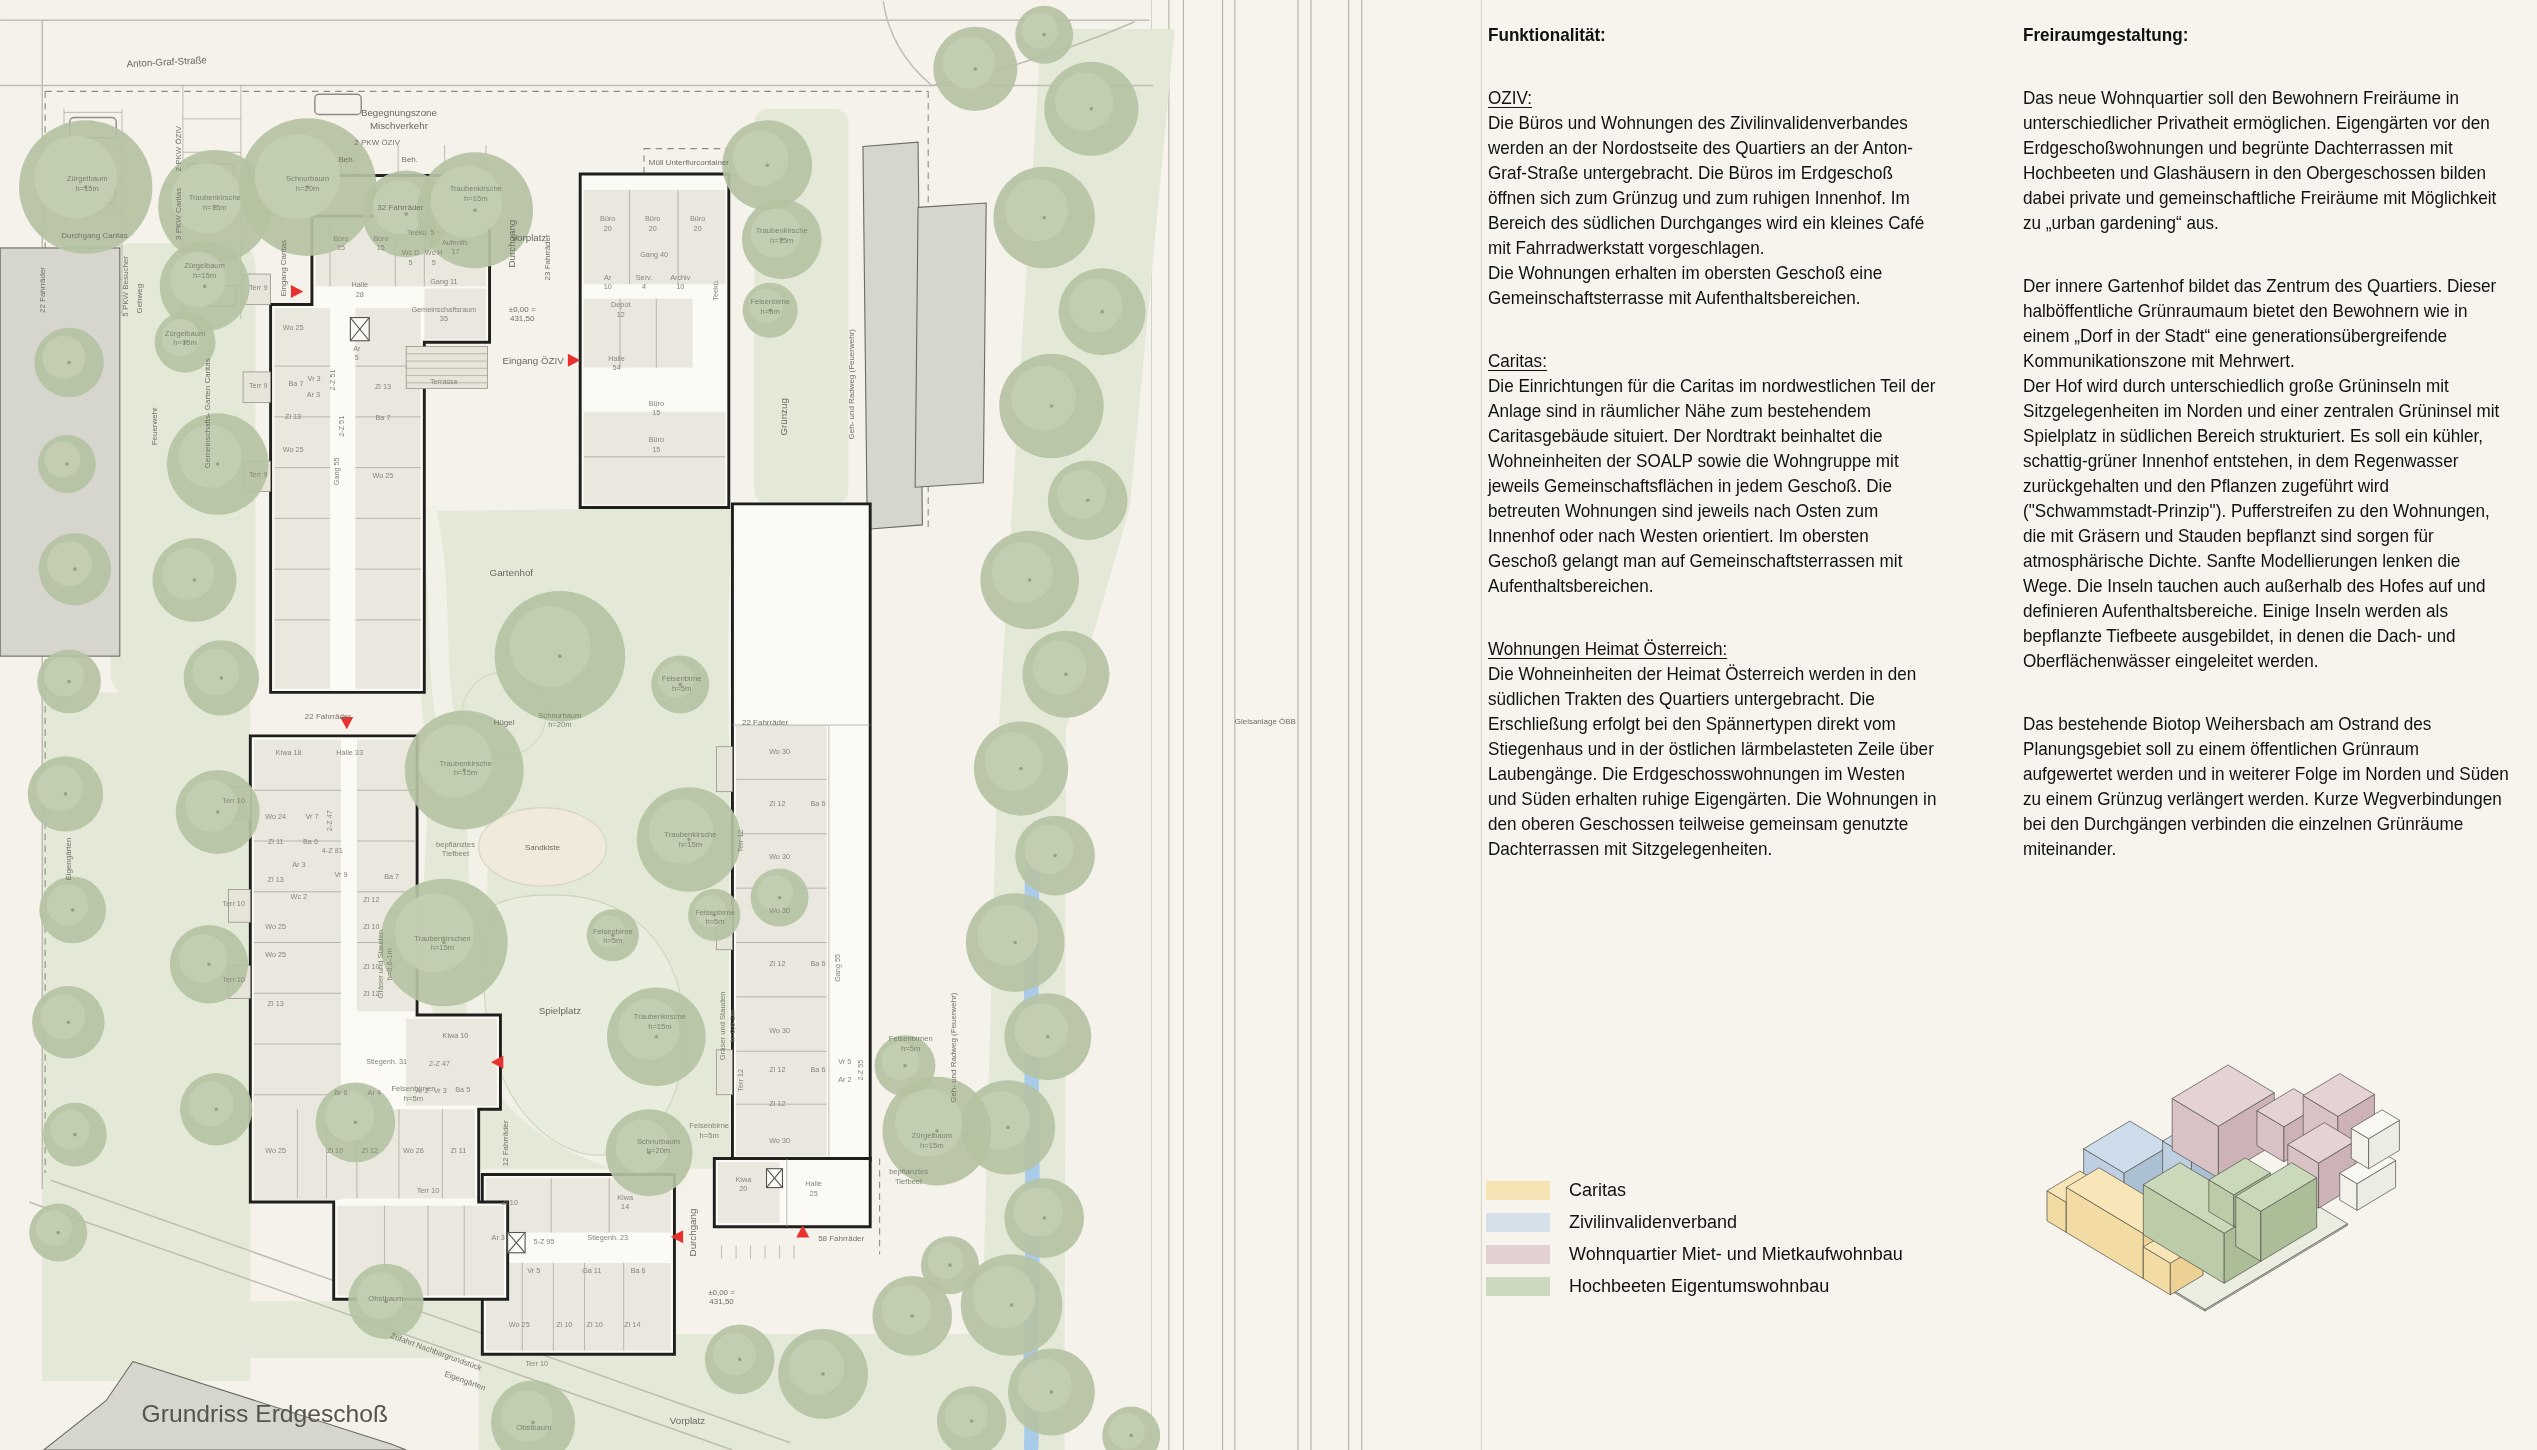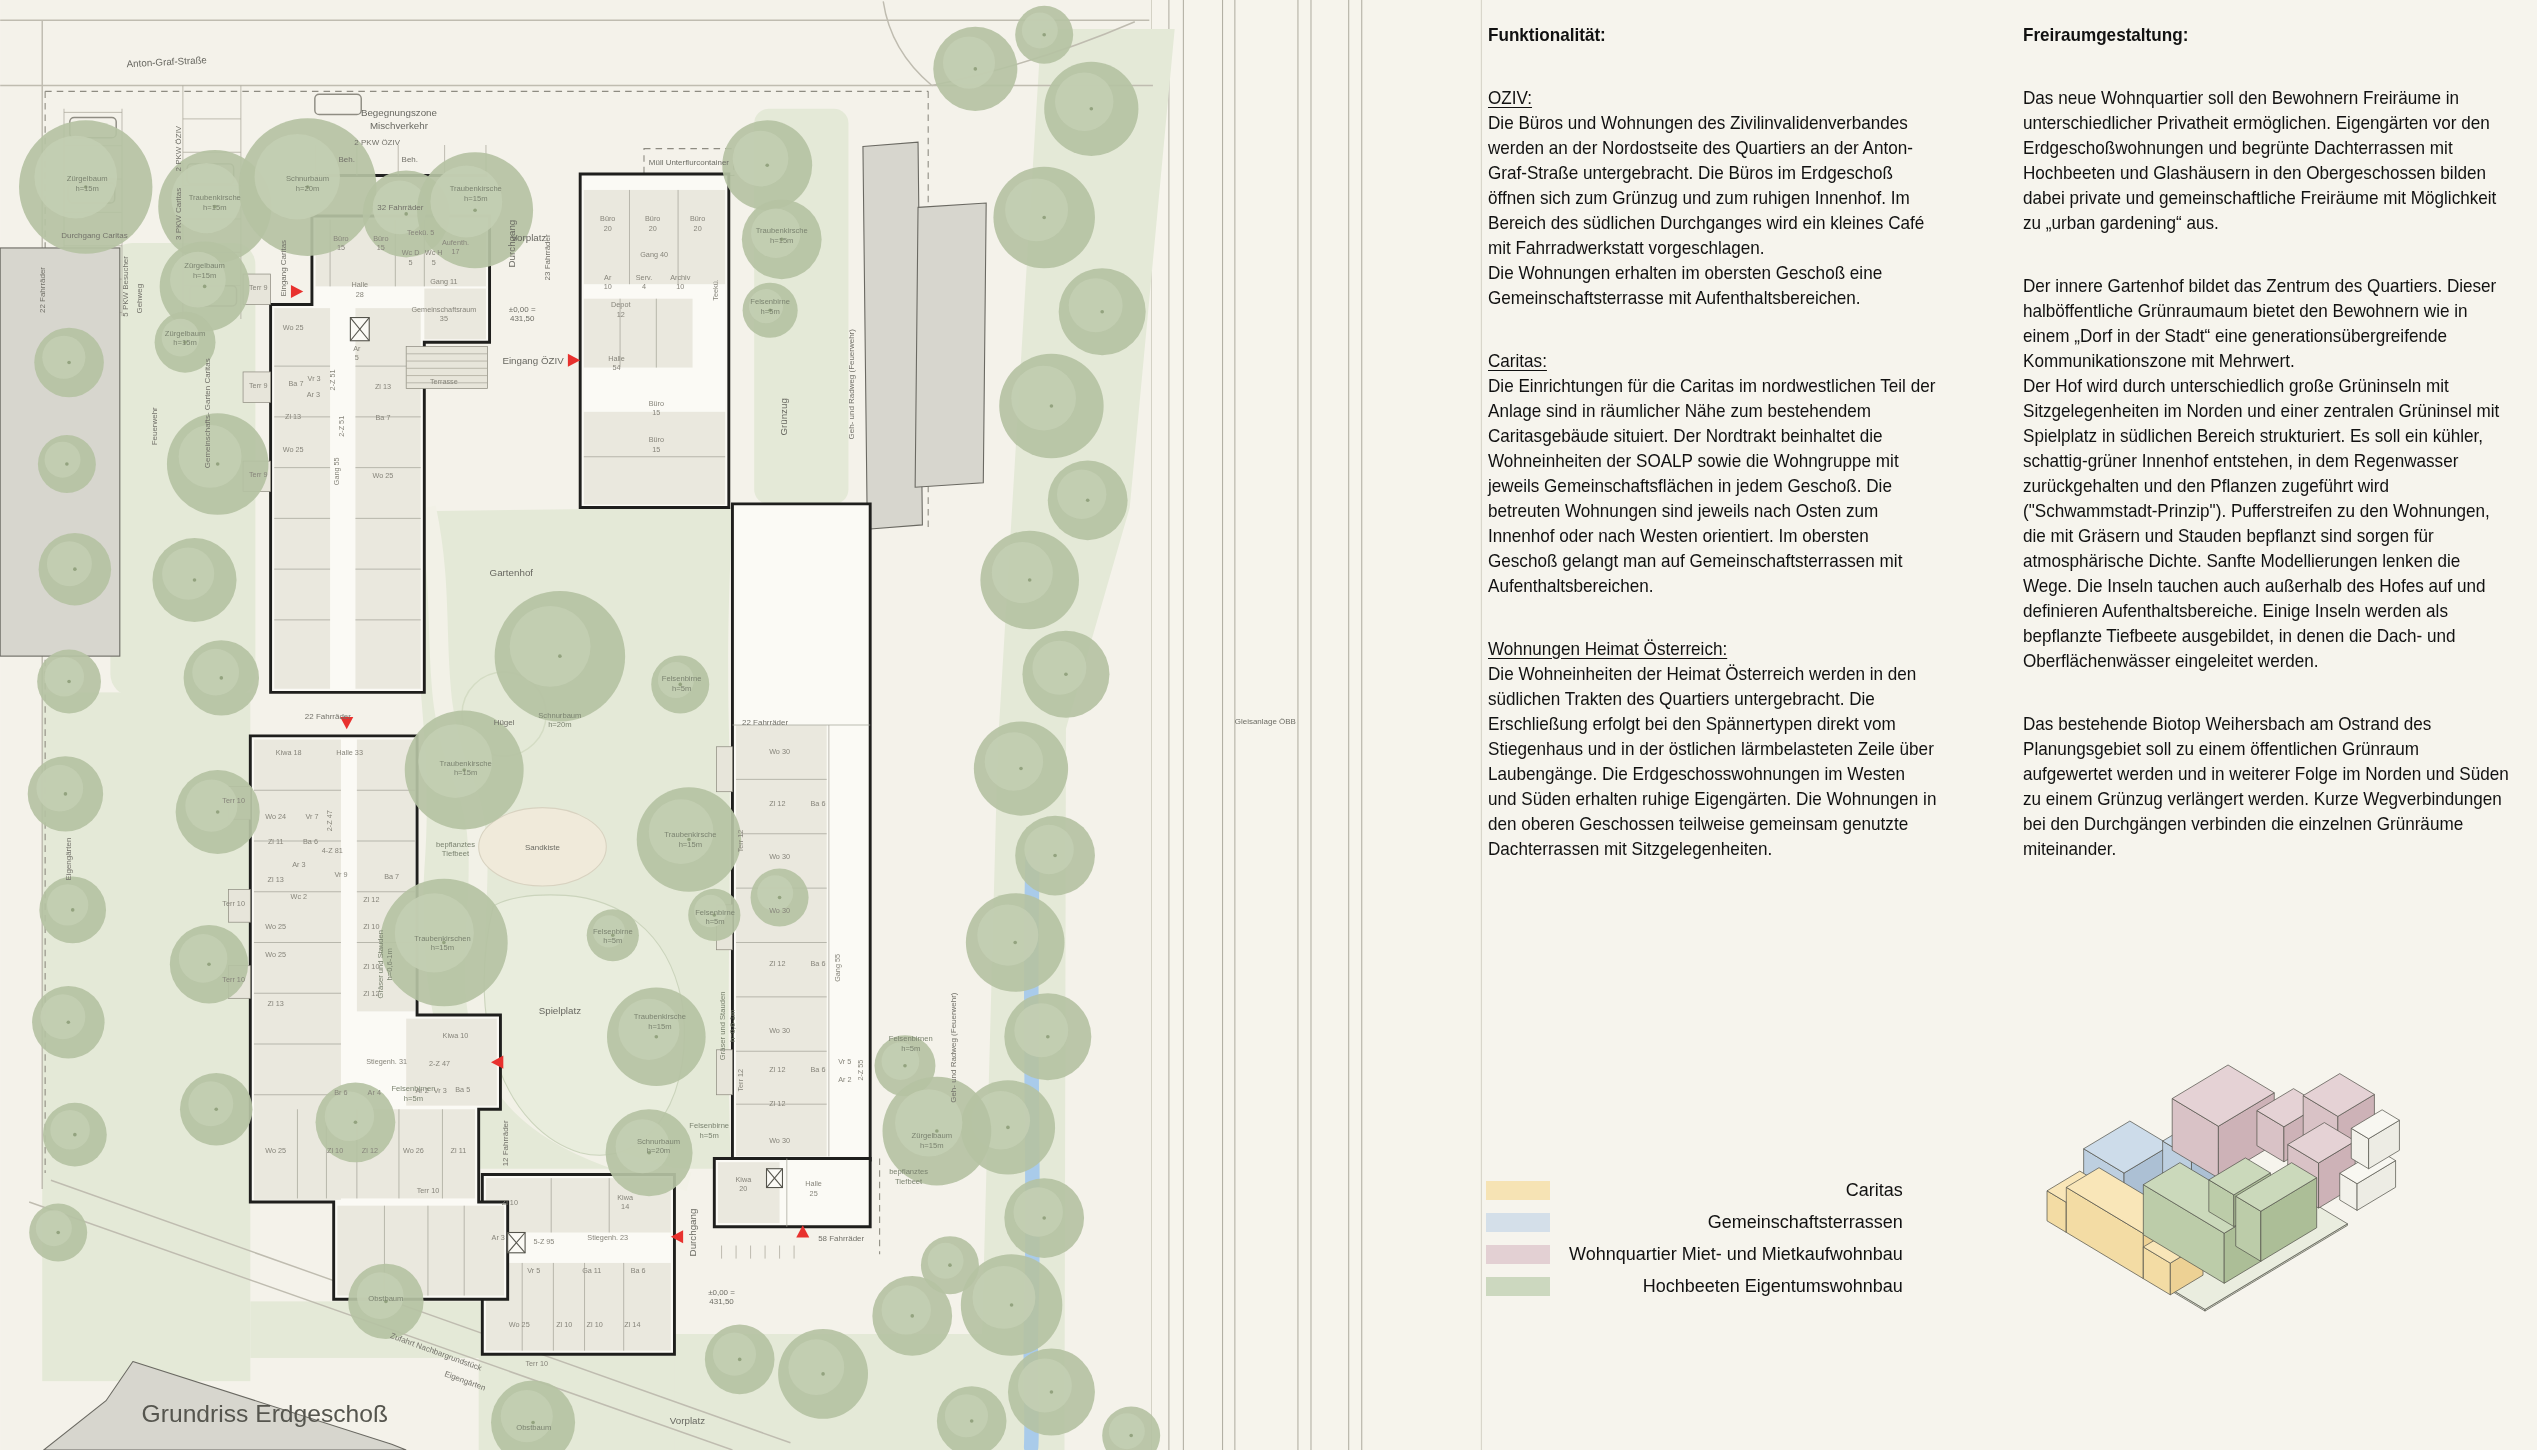--- a/index.html
+++ b/index.html
@@ -35,21 +35,21 @@
   
   .textcol{position:absolute;top:22px;width:566px;transform:scaleX(0.9);transform-origin:0 0;
            font-size:19px;line-height:25px;}
   .col-title{font-weight:bold;}
   .sec{margin-top:38px;}
   .sec-h{text-decoration:underline;text-underline-offset:2.9px;}
   .sec-b{white-space:pre-line;}
 
   
   .legend{position:absolute;left:1486px;top:1169px;}
-  .leg-row{display:flex;align-items:center;margin-top:11px;justify-content:space-between;}
+  .leg-row{display:flex;align-items:center;margin-top:11px;}
   .leg-sw{width:64px;height:19px;margin-right:19px;}
   .leg-lb{font-size:18px;color:#111;}
 
   
   #axon{position:absolute;left:1914px;top:993px;}
   .ax{stroke:#55544C;stroke-width:1;stroke-linejoin:round;}
   .caritas-t{fill:#F9E6B8;} .caritas-l{fill:#F3DCA4;} .caritas-r{fill:#EDD194;}
   .ziv-t{fill:#CDDCEA;} .ziv-l{fill:#BDCFE0;} .ziv-r{fill:#ACC0D4;}
   .miet-t{fill:#E5D2D5;} .miet-l{fill:#D9C2C6;} .miet-r{fill:#CDB2B7;}
   .eigentum-t{fill:#CBD9BB;} .eigentum-l{fill:#BCCCA9;} .eigentum-r{fill:#ACBE97;}
@@ -863,21 +863,21 @@
       </div>
     </div>
 
   <div class="legend" id="legend">
       <div class="leg-row">
         <div class="leg-sw" style="background: rgb(246, 227, 180);"></div>
         <div class="leg-lb">Caritas</div>
       </div>
       <div class="leg-row">
         <div class="leg-sw" style="background: rgb(212, 223, 233);"></div>
-        <div class="leg-lb">Gemeinschaftsterrassen</div>
+        <div class="leg-lb">Zivilinvalidenverband</div>
       </div>
       <div class="leg-row">
         <div class="leg-sw" style="background: rgb(227, 208, 211);"></div>
         <div class="leg-lb">Wohnquartier Miet- und Mietkaufwohnbau</div>
       </div>
       <div class="leg-row">
         <div class="leg-sw" style="background: rgb(204, 216, 191);"></div>
         <div class="leg-lb">Hochbeeten Eigentumswohnbau</div>
       </div>
     </div>

